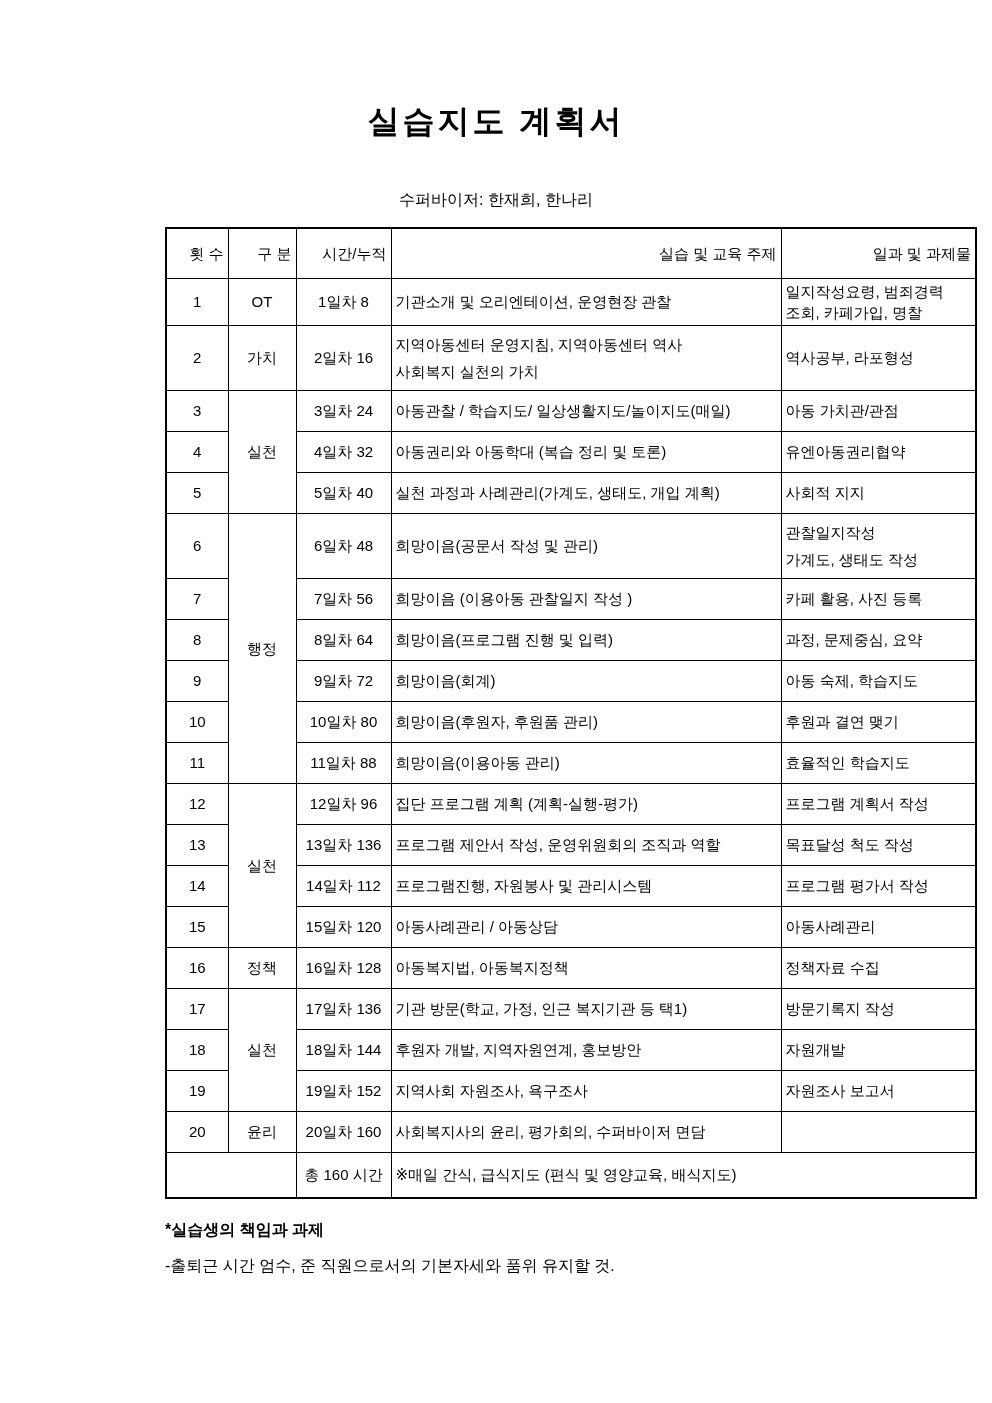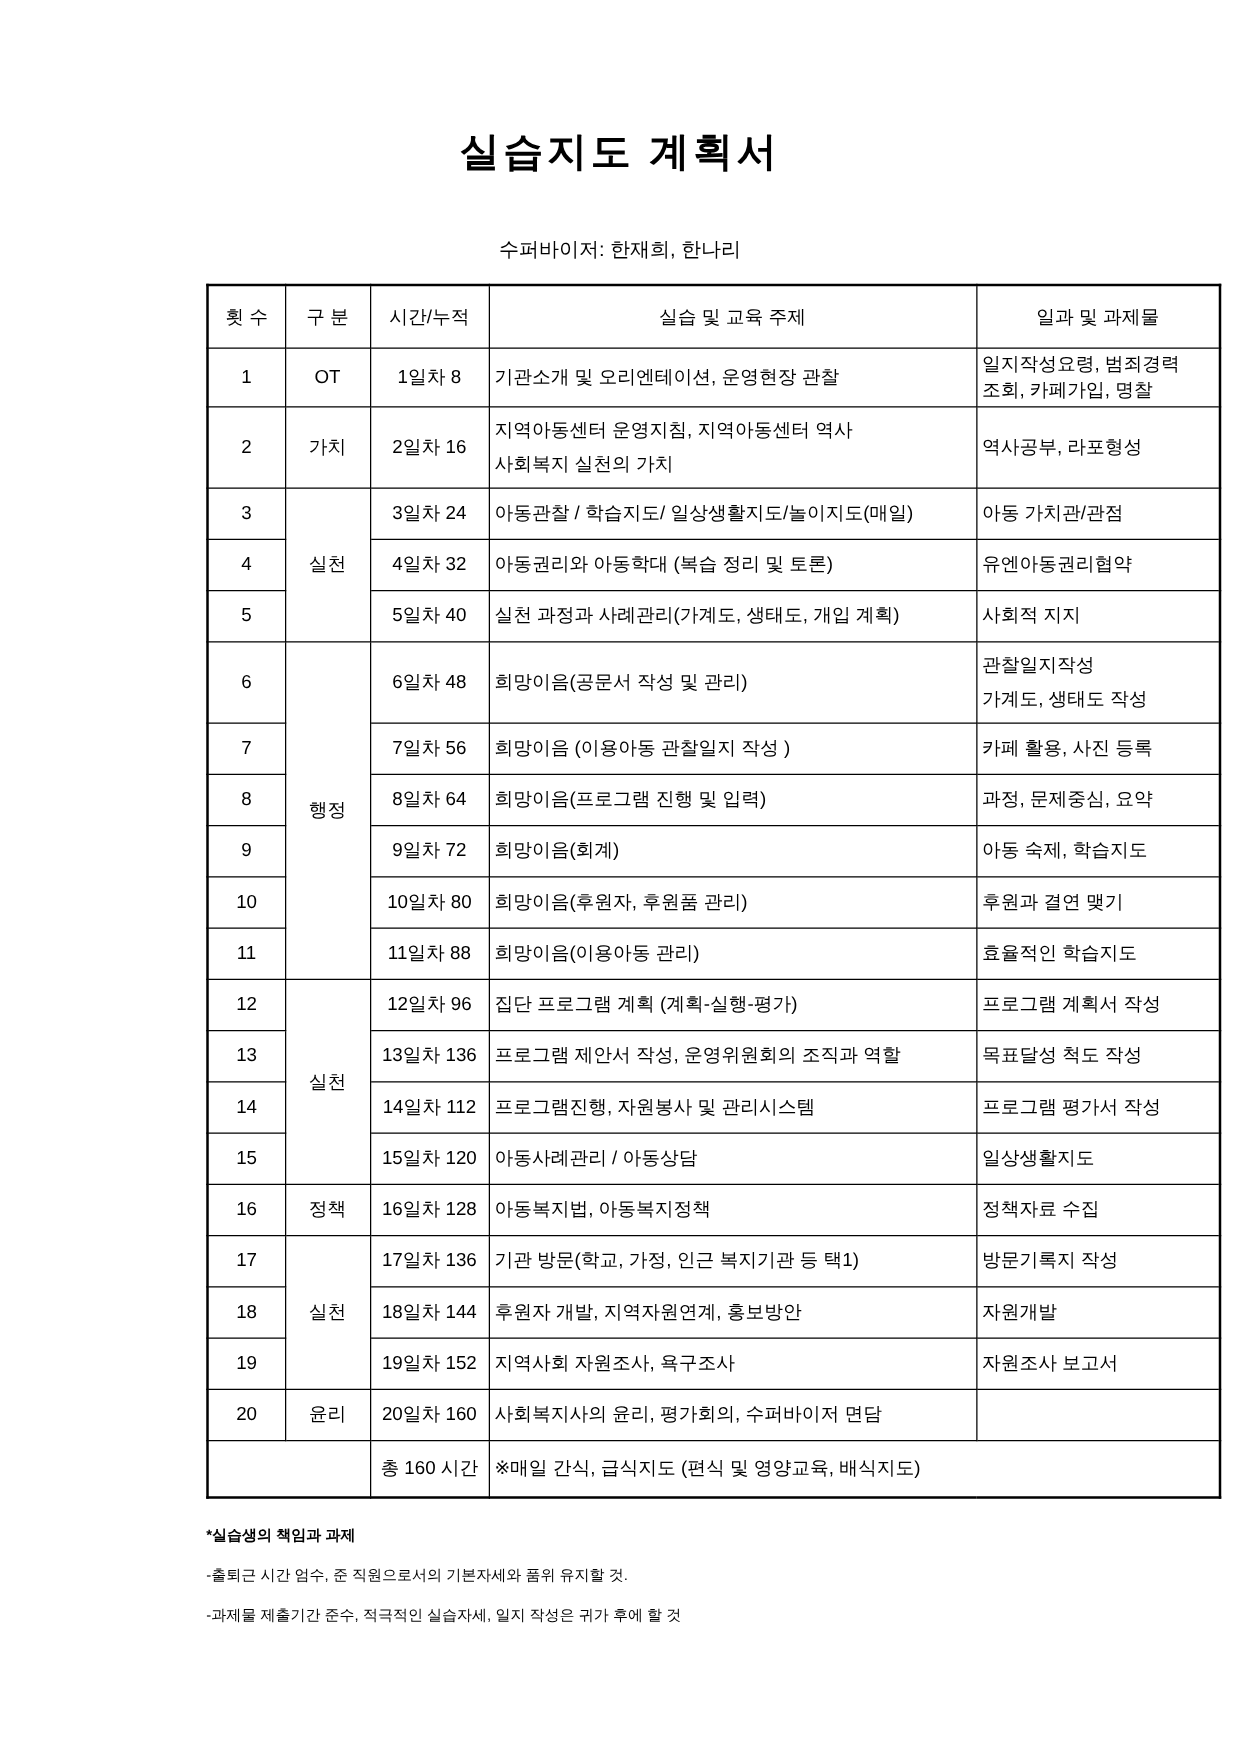--- a/index.html
+++ b/index.html
@@ -45,31 +45,31 @@
     padding: 2px 4px;
     line-height: 21px;
     overflow: hidden;
   }
   thead tr { height: 50px; }
   tbody tr { height: 41px; }
   tbody tr:nth-child(1) { height: 46px; }
   tbody tr:nth-child(2), tbody tr:nth-child(6) { height: 65px; }
   tbody tr:nth-child(2) td, tbody tr:nth-child(6) td { line-height: 27px; }
   tfoot tr { height: 46px; }
-  th { text-align: center; }
+  th { text-align: right; }
   .c-no, .c-cat, .c-time { text-align: center; }
   .c-topic, .c-task {
     text-align: left;
     padding-left: 7px;
     white-space: pre-line;
   }
   .c-note { padding-left: 13px; white-space: pre-line; }
   .notes {
     margin-top: 21px;
-    font-size: 12px;
+    font-size: 16px;
   }
   .notes-heading { font-weight: bold; }
   .notes-line { margin-top: 15px; }
 </style>
 </head>
 <body>
 
 <div class="doc">
 
   <div class="title">실습지도 계획서</div>
@@ -183,21 +183,21 @@
         <tr>
           <td class="c-no">14</td>
           <td class="c-time">14일차 112</td>
           <td class="c-topic">프로그램진행, 자원봉사 및 관리시스템</td>
           <td class="c-task">프로그램 평가서 작성</td>
         </tr>
         <tr>
           <td class="c-no">15</td>
           <td class="c-time">15일차 120</td>
           <td class="c-topic">아동사례관리 / 아동상담</td>
-          <td class="c-task">일상생활지도</td>
+          <td class="c-task">아동사례관리</td>
         </tr>
         <tr>
           <td class="c-no">16</td>
           <td class="c-cat" rowspan="1">정책</td>
           <td class="c-time">16일차 128</td>
           <td class="c-topic">아동복지법, 아동복지정책</td>
           <td class="c-task">정책자료 수집</td>
         </tr>
         <tr>
           <td class="c-no">17</td>
@@ -231,16 +231,15 @@
         <td colspan="2" class="c-no"></td>
         <td class="c-time">총 160 시간</td>
         <td colspan="2" class="c-note">※매일 간식, 급식지도 (편식 및 영양교육, 배식지도)</td>
       </tr>
     </tfoot>
   </table>
 
   <div class="notes">
     <div class="notes-heading">*실습생의 책임과 과제</div>
     <div class="notes-line">-출퇴근 시간 엄수, 준 직원으로서의 기본자세와 품위 유지할 것.</div>
-    <div class="notes-line">-과제물 제출기간 준수, 적극적인 실습자세, 일지 작성은 귀가 후에 할 것</div>
   </div>
 
 </div>
 
 </body></html>

